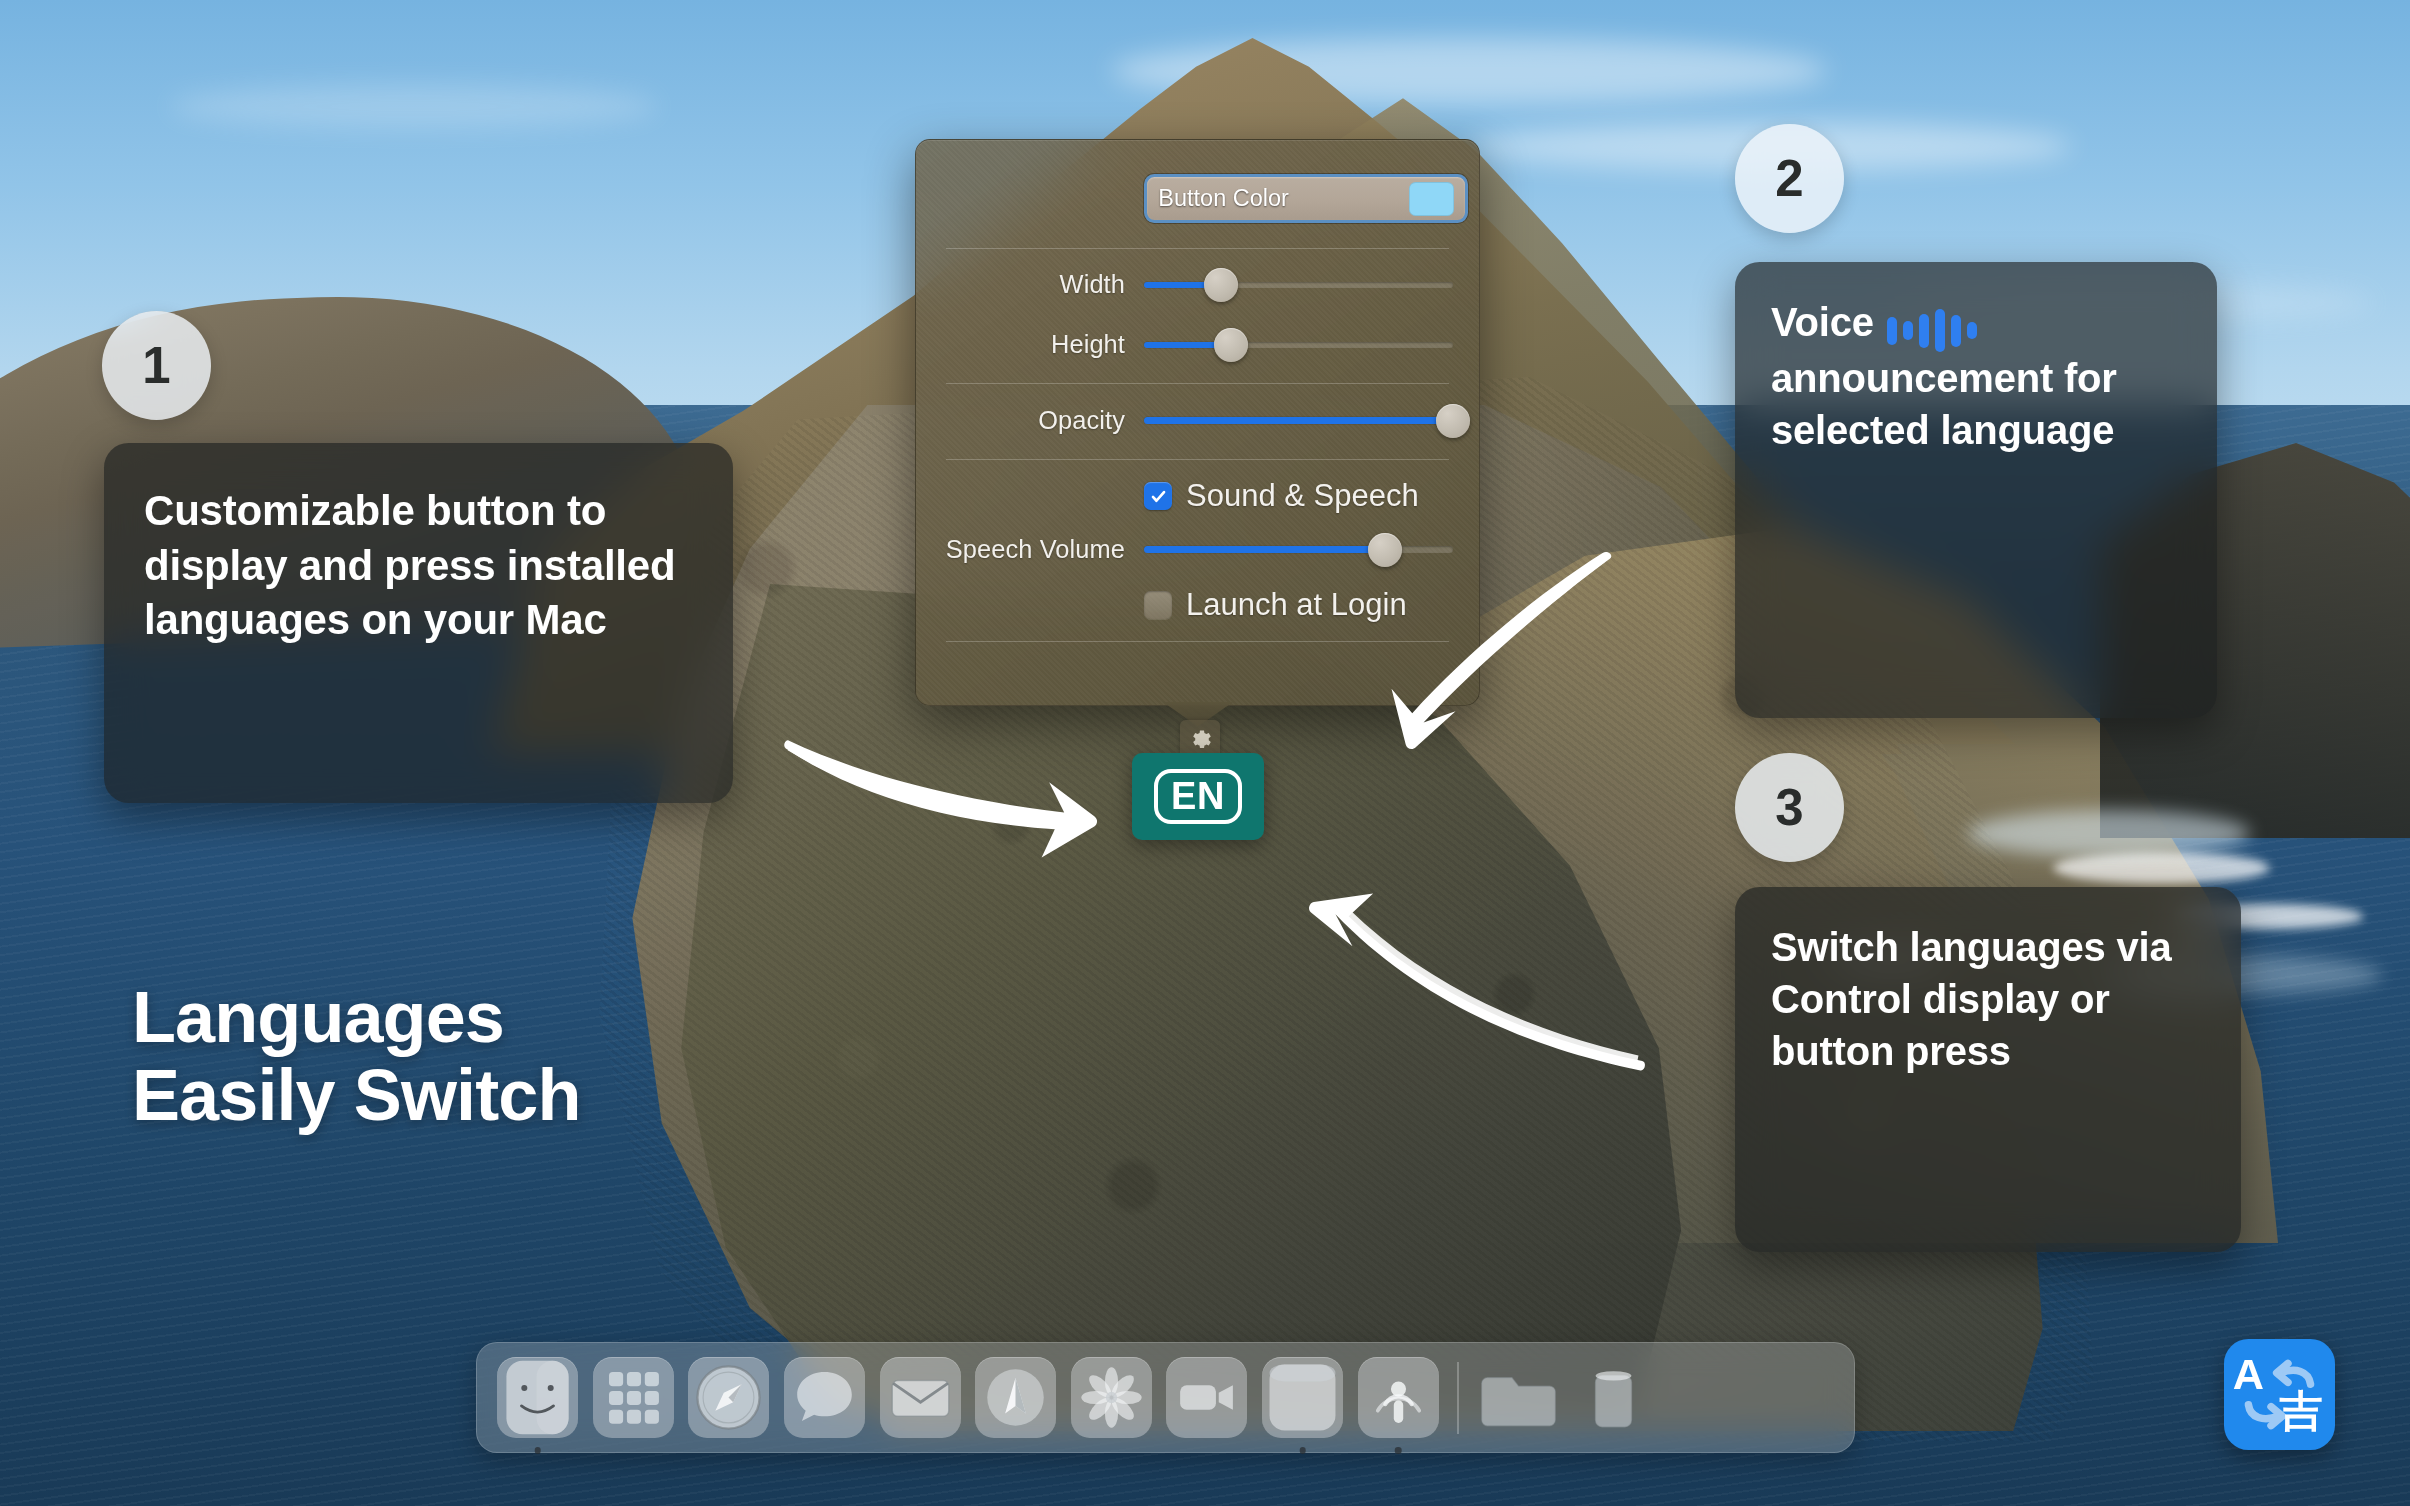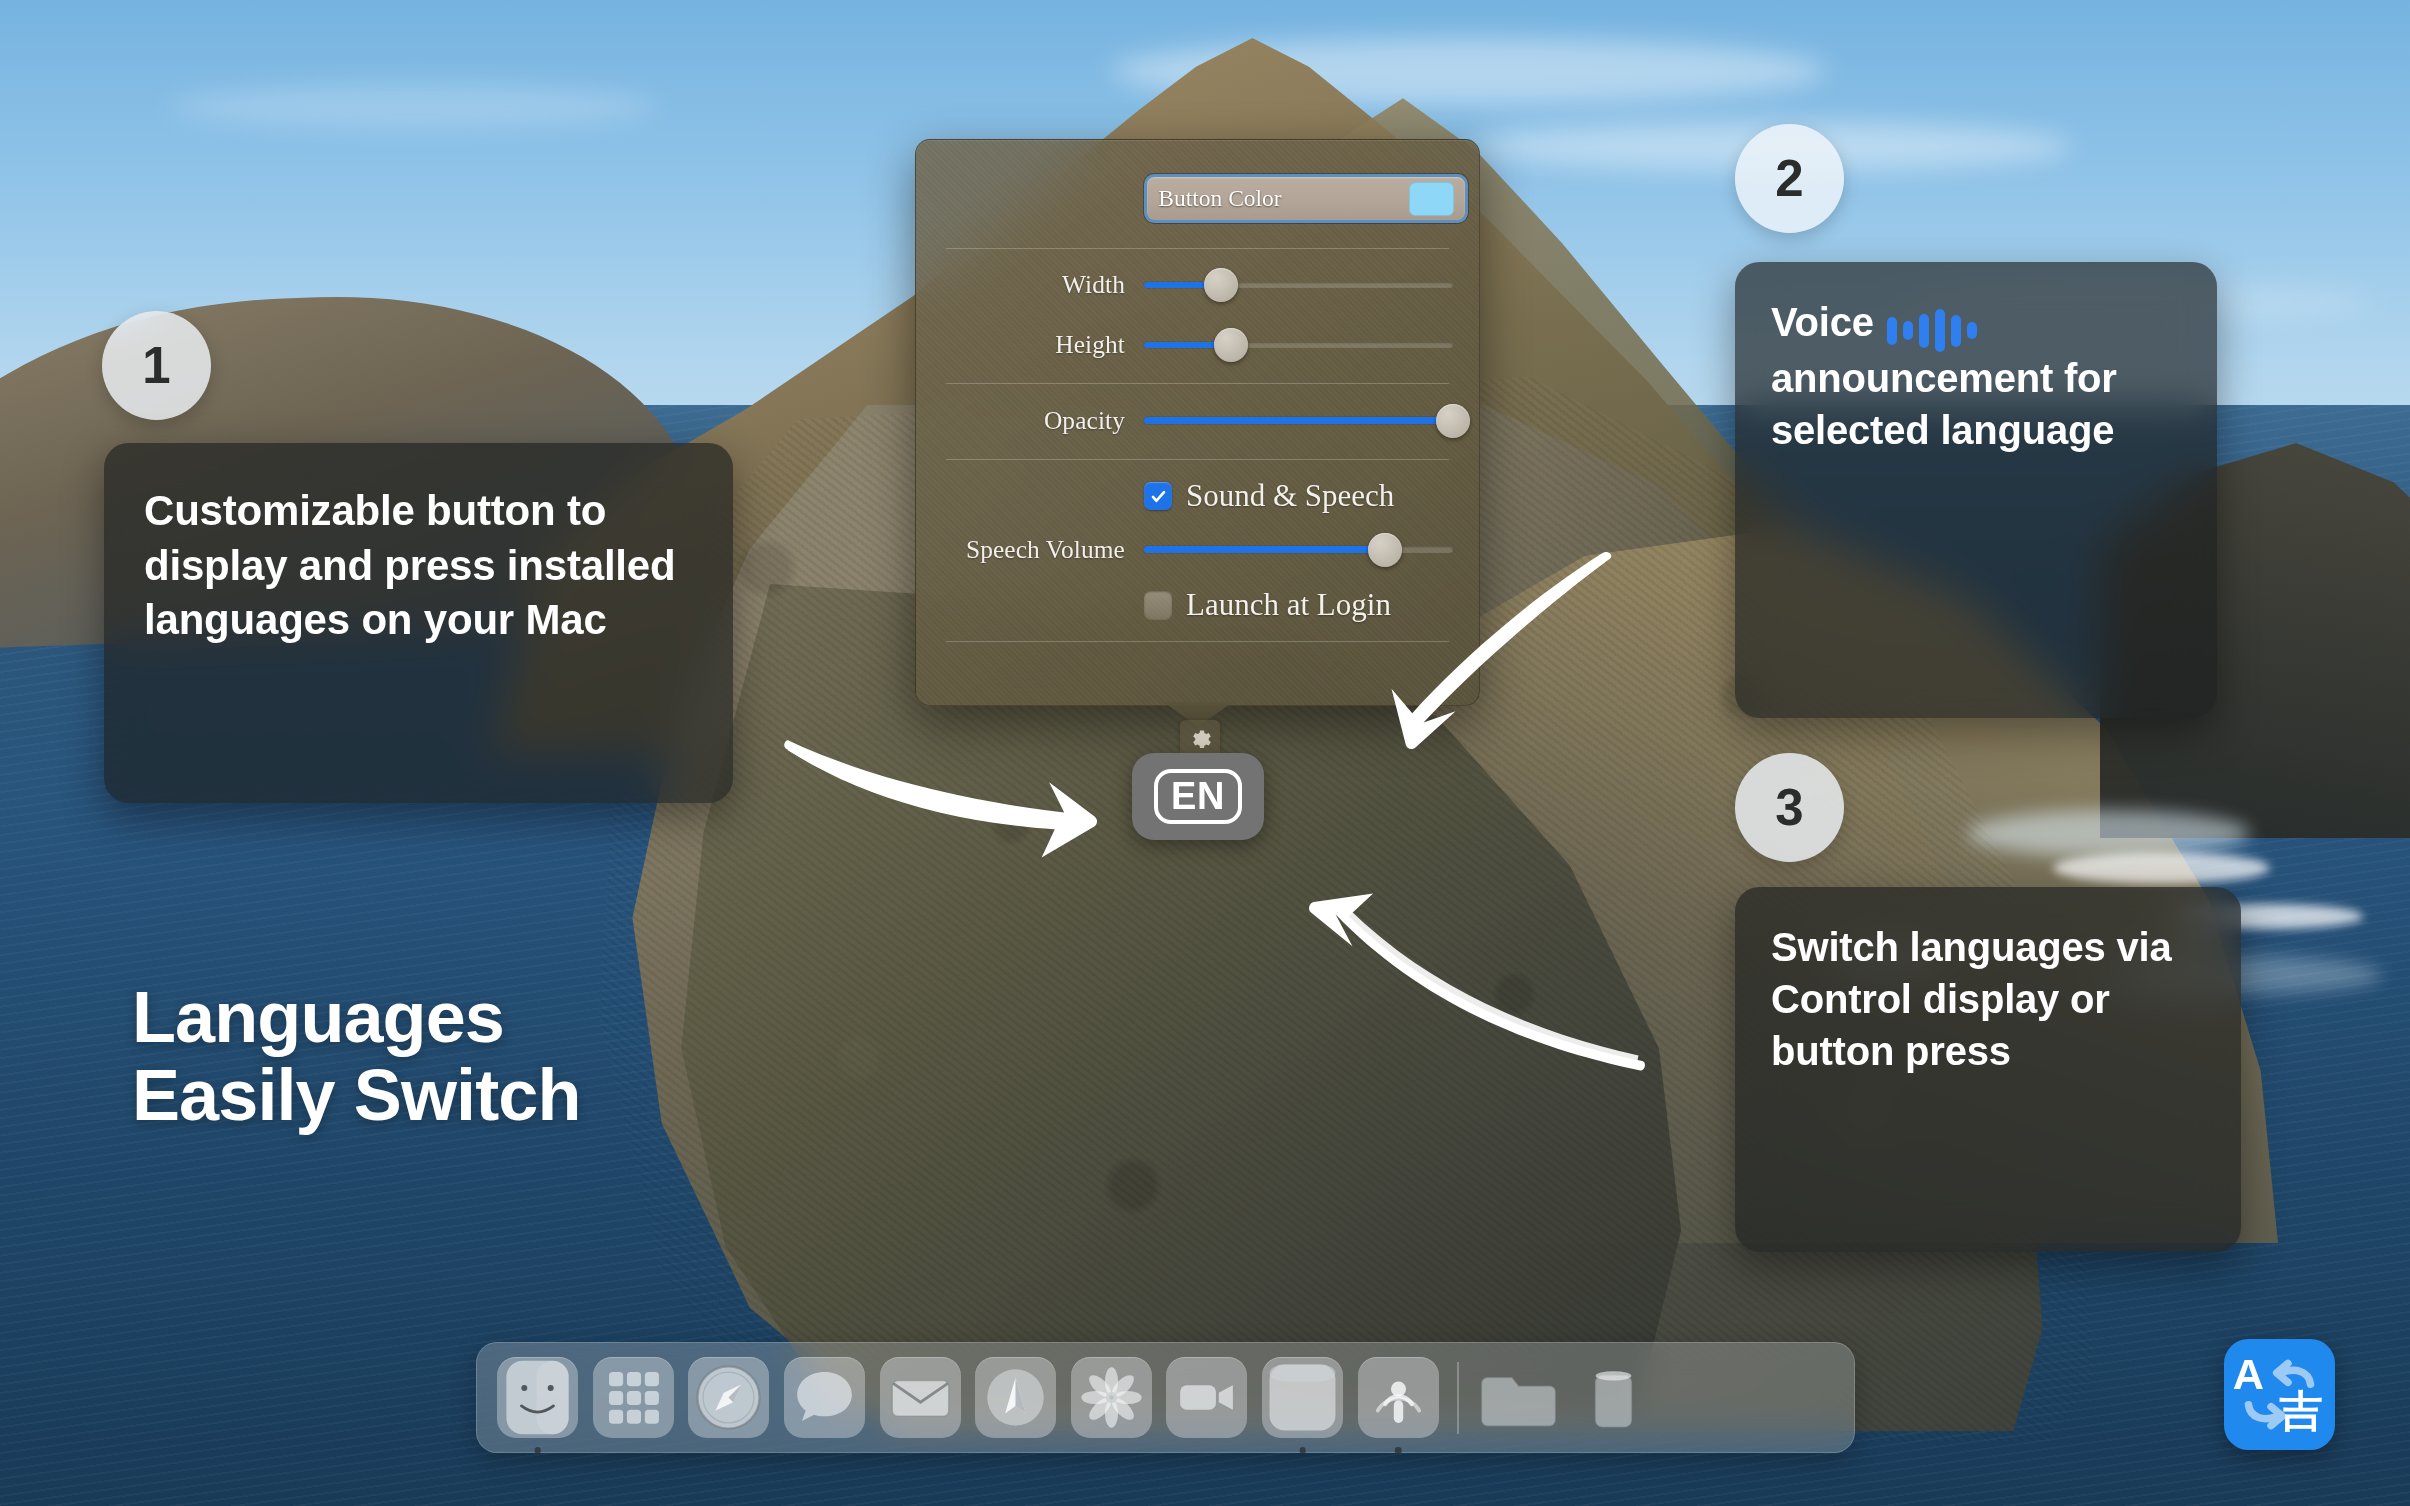--- a/index.html
+++ b/index.html
@@ -102,21 +102,21 @@
     box-shadow:0 17px 49px rgba(0,0,0,.45), inset 0 0.9px 0 rgba(255,255,255,.10);
     backdrop-filter:blur(24.5px);
     border:0.9px solid rgba(0,0,0,.30);
     box-sizing:border-box;
     overflow:hidden;
   }
   #settings-panel::after{
     content:"";position:absolute;inset:0;pointer-events:none;
     background:repeating-linear-gradient(45deg,rgba(255,255,255,.018) 0 1.9px,rgba(0,0,0,.018) 1.9px 3.8px);
   }
-  .panel-inner{position:relative;z-index:2;padding:0 26px;font-family:Liberation Serif, serif;}
+  .panel-inner{position:relative;z-index:2;padding:0 26px;}
   .row{display:flex;align-items:center;}
   .row-label{
     color:#f2f0ec;font-size:25.4px;font-weight:400;letter-spacing:0.1px;
     text-align:right;width:202px;flex:0 0 202px;padding-right:19px;box-sizing:border-box;
     text-shadow:0 0.9px 1.9px rgba(0,0,0,.35);
   }
   .divider{height:0.9px;background:rgba(255,255,255,.22);margin:0 3.8px;}
 
   
   .color-well-wrap{margin:34px 0 0 202px;width:324px;}
@@ -191,21 +191,21 @@
     position:absolute;left:1180px;top:720px;width:40px;height:38px;
     background:rgba(96,89,66,.60);
     border-radius:5.6px;
     display:flex;align-items:center;justify-content:center;
     box-shadow:0 1.9px 5.6px rgba(0,0,0,.28);
   }
 
   
   #en-button{
     position:absolute;left:1132px;top:753px;width:132px;height:87px;
-    background:#737373;border-radius:22px;
+    background:#0f766e;border-radius:10px;
     box-shadow:0 5.6px 19px rgba(0,0,0,.38);
     display:flex;align-items:center;justify-content:center;
   }
   #en-button .en-box{
     border:4.7px solid #ffffff;border-radius:17px;
     padding:3.8px 13px 5.6px;
     color:#ffffff;font-size:38px;font-weight:600;letter-spacing:0.5px;
     line-height:1;
   }
 

